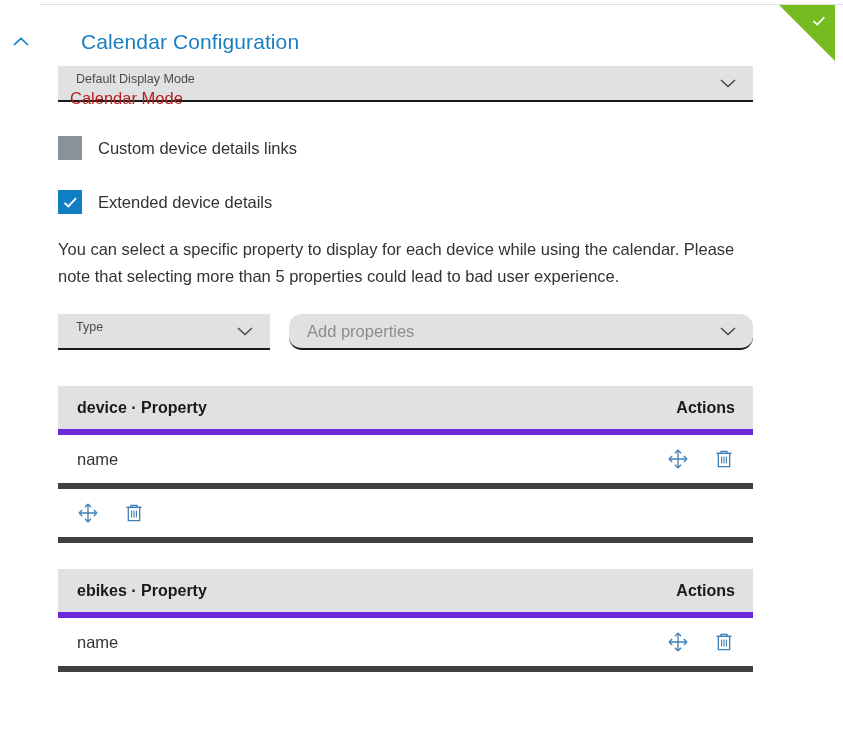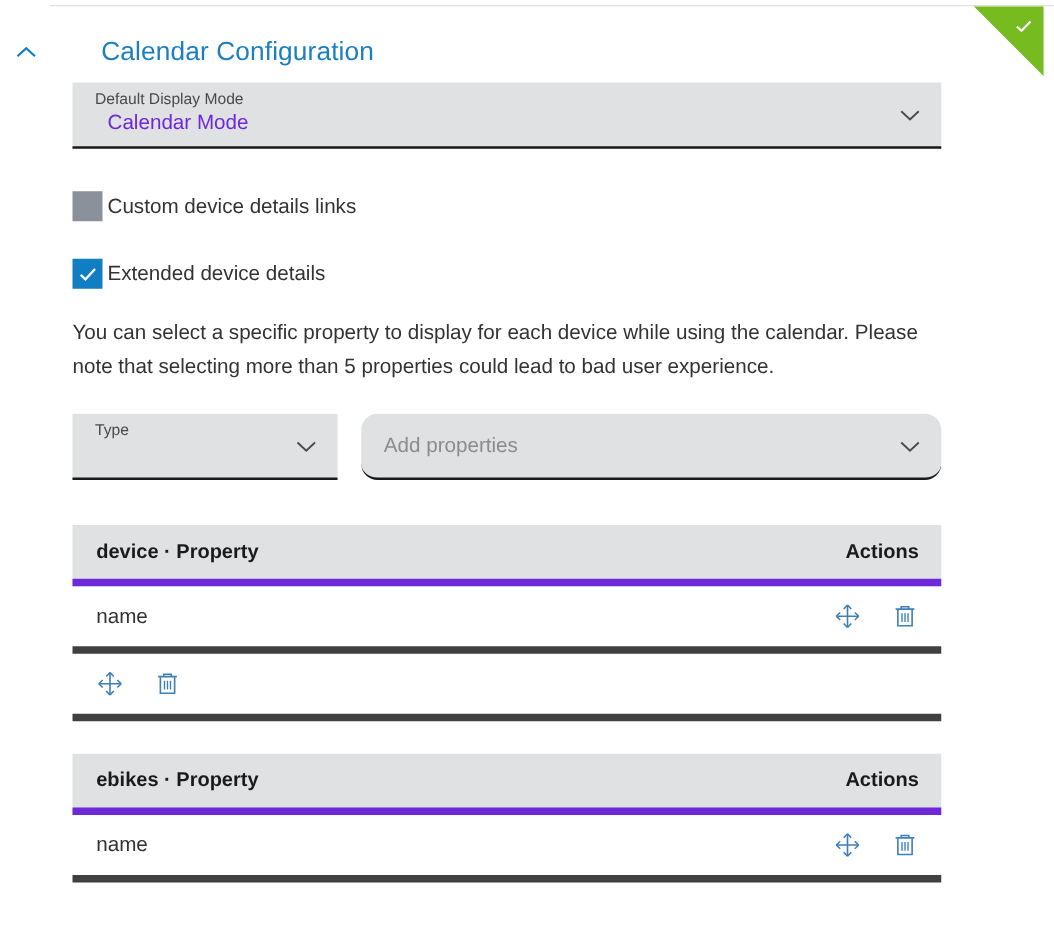--- a/index.html
+++ b/index.html
@@ -86,35 +86,35 @@
   }
 
   
   .select-field {
     background: #e0e1e3;
     border-bottom: 2px solid #1a1a1a;
     position: relative;
     box-sizing: border-box;
     cursor: pointer;
   }
-  .select-field.tall { height: 53px; }
+  .select-field.tall { height: 36px; }
   .select-field .float-label {
     position: absolute;
     left: 18px;
     top: 7px;
     font-size: 12.5px;
     color: #4a4a4a;
     line-height: 1;
   }
   .select-field .value {
     position: absolute;
-    left: 28px;
+    left: 12px;
     top: 24px;
     font-size: 16.5px;
-    color: #6d28d9;
+    color: #b91c1c;
     line-height: 1;
   }
   .select-field .placeholder {
     position: absolute;
     left: 18px;
     top: 50%;
     transform: translateY(-50%);
     font-size: 16.5px;
     color: #8c8c8c;
     line-height: 1;
@@ -139,21 +139,21 @@
     height: 24px;
     flex: 0 0 24px;
     box-sizing: border-box;
     display: flex;
     align-items: center;
     justify-content: center;
   }
   .cb.gray { background: #8b919a; }
   .cb.blue { background: #0f7ec2; }
   .check-label {
-    margin-left: 4px;
+    margin-left: 16px;
     font-size: 16.5px;
     color: #333333;
   }
 
   
   .hint-text {
     font-size: 16.5px;
     line-height: 27px;
     color: #333333;
     width: 680px;

